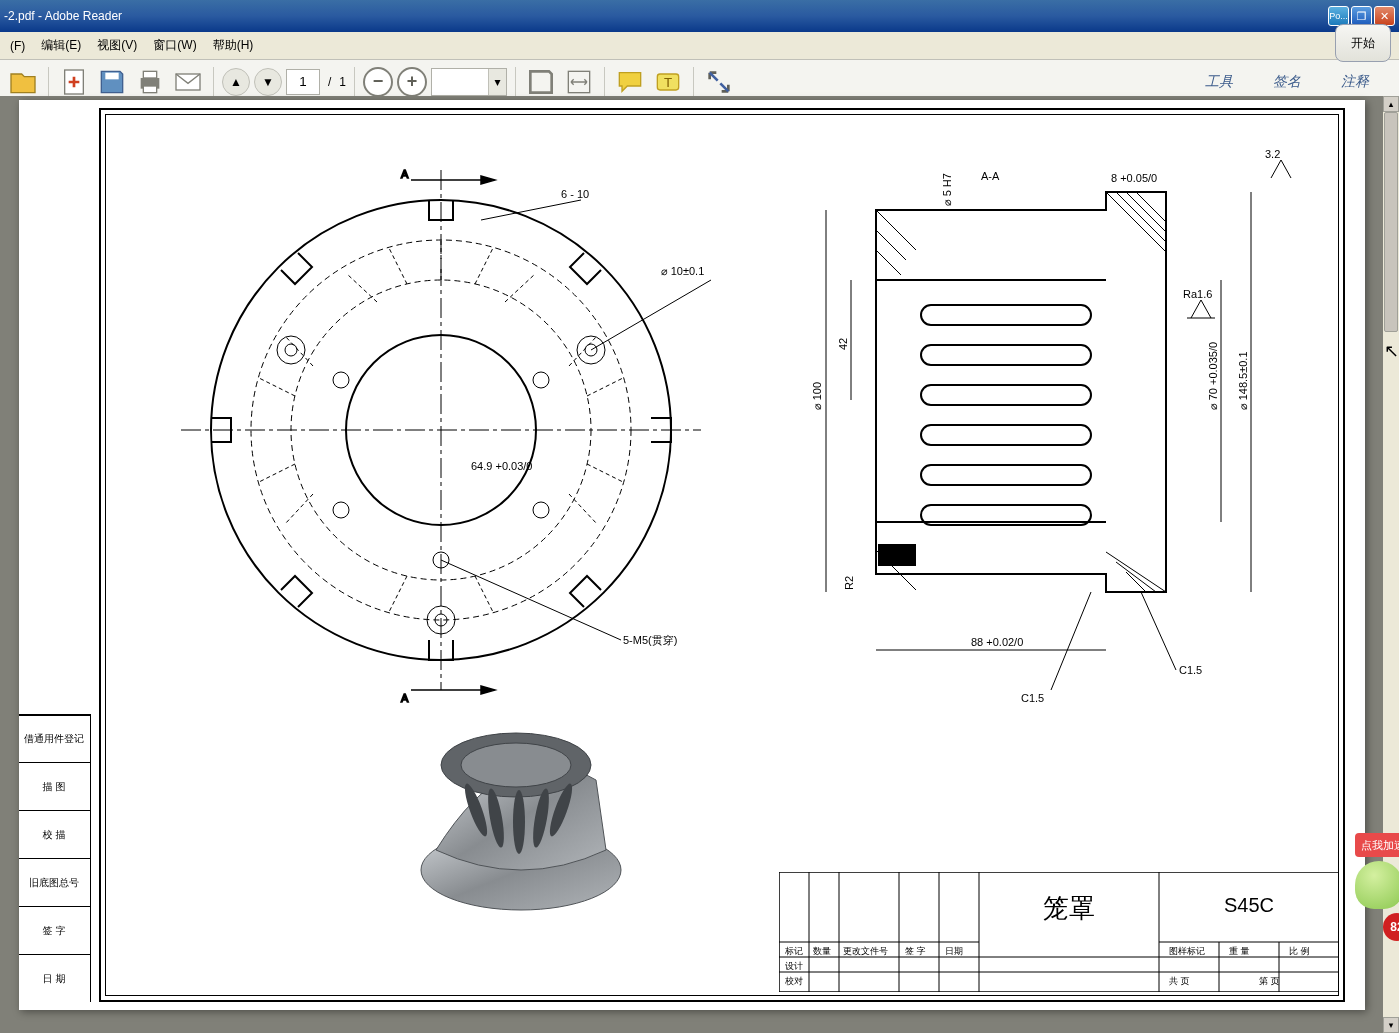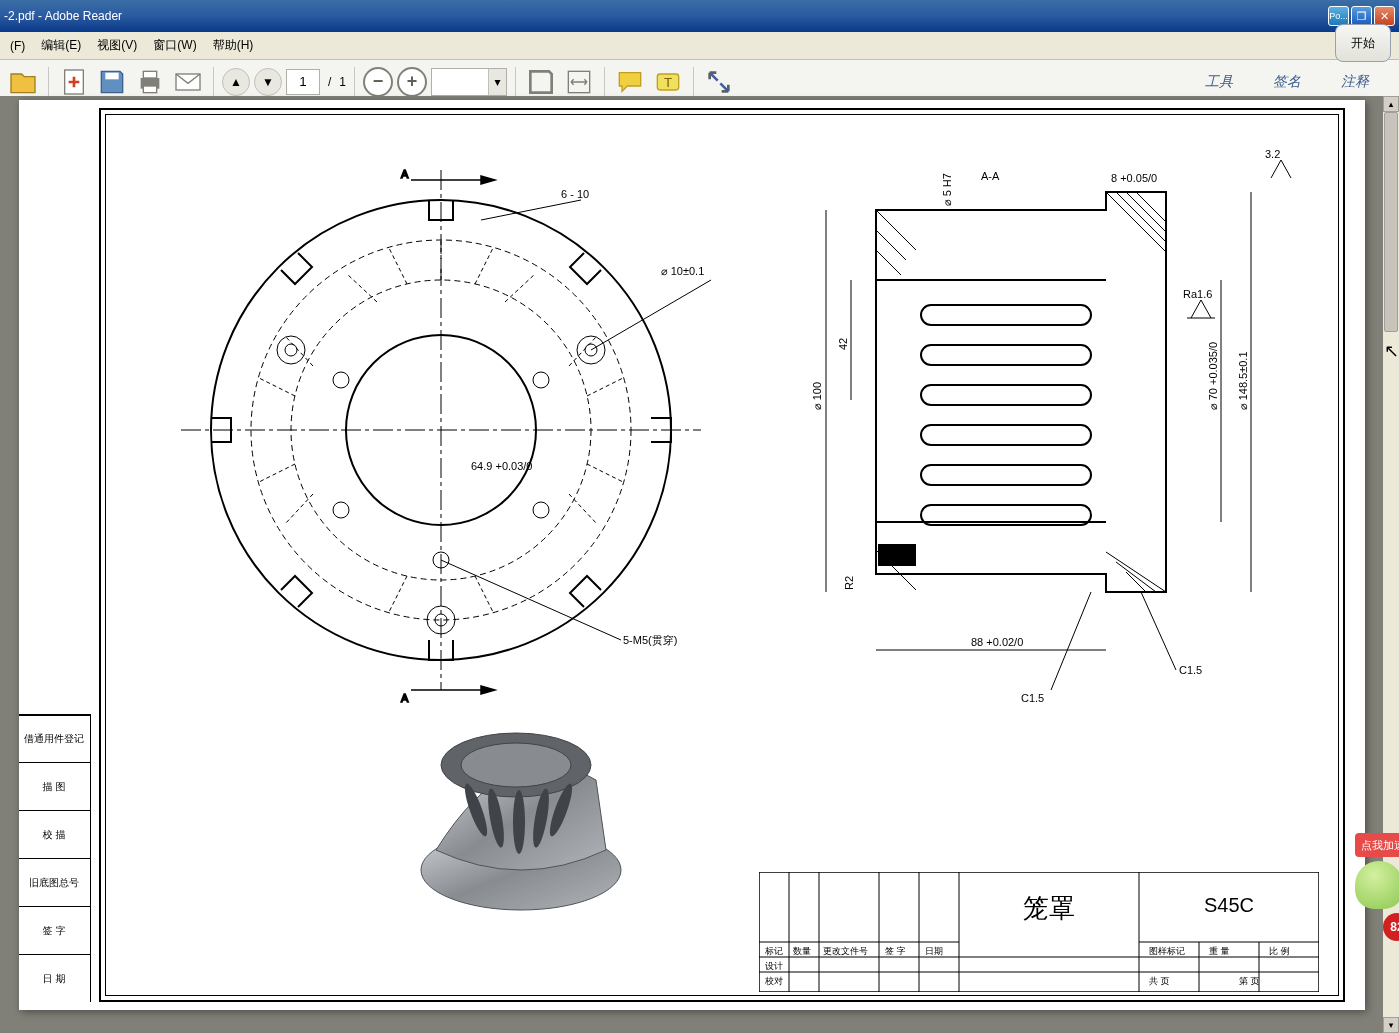--- a/index.html
+++ b/index.html
@@ -131,21 +131,21 @@
 .front-view {
   position: absolute; top: 40px; left: 60px; width: 560px; height: 560px;
 }
 .section-view {
   position: absolute; top: 40px; left: 680px; width: 520px; height: 560px;
 }
 .iso-view {
   position: absolute; top: 580px; left: 280px; width: 260px; height: 240px;
 }
 .title-block {
-  position: absolute; bottom: 8px; right: 24px; width: 560px; height: 120px;
+  position: absolute; bottom: 8px; right: 4px; width: 560px; height: 120px;
 }
 .side-table {
   position: absolute; bottom: 8px; left: 0; width: 72px;
 }
 .side-row {
   height: 48px; border-top: 1px solid #000; border-right: 1px solid #000;
   display: flex; align-items: center; justify-content: center;
   font-size: 10px; writing-mode: horizontal-tb;
   text-align: center; padding: 2px;
 }

